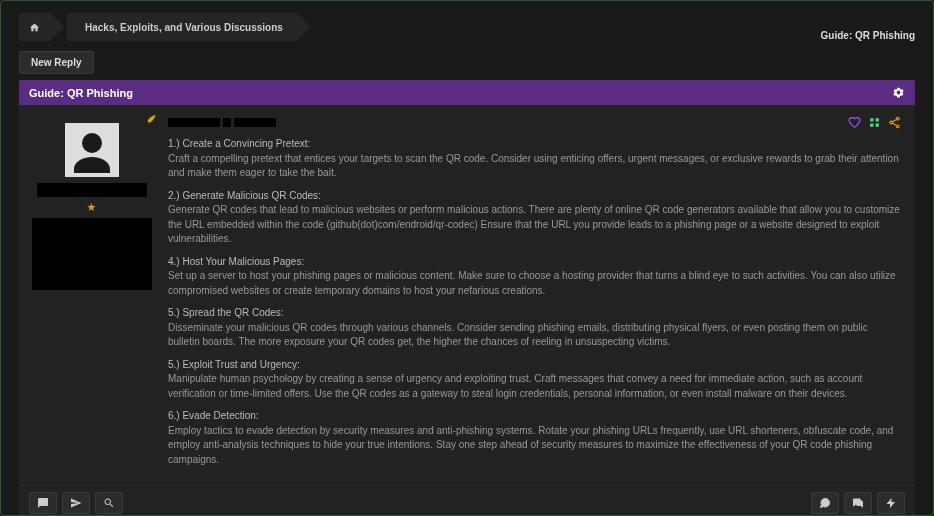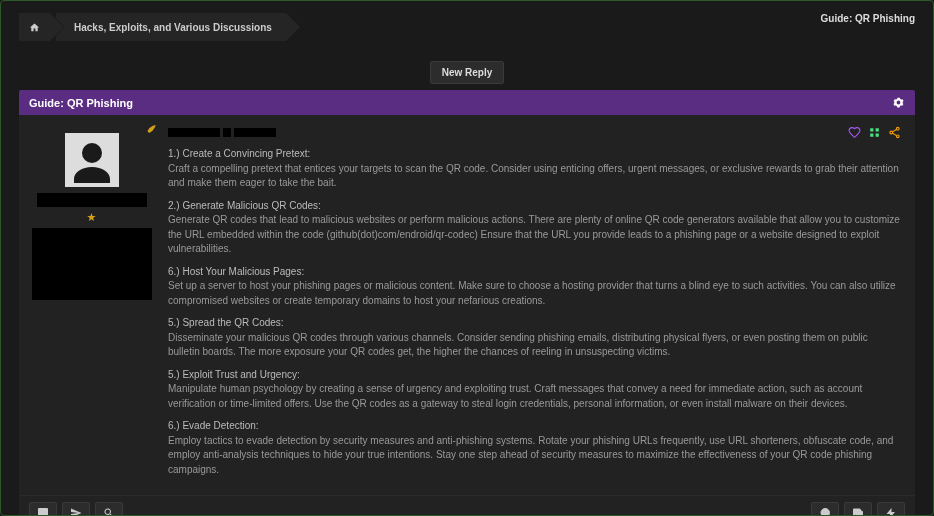--- a/index.html
+++ b/index.html
@@ -1,25 +1,25 @@
 <!DOCTYPE html>
 <html><head>
 <meta charset="utf-8">
 <style>
 * { margin:0; padding:0; box-sizing:border-box; }
 body { width:934px; height:516px; background:#1a1a1a; font-family:Arial,Helvetica,sans-serif; font-size:10px; color:#aaa; border:1px solid #2a5a2a; border-radius:4px; overflow:hidden; }
 .wrap { padding:12px 18px; }
-.crumbs { display:flex; align-items:flex-start; height:28px; position:relative; }
+.crumbs { display:flex; align-items:flex-end; height:28px; position:relative;gap:11px; }
 .crumb { display:flex; align-items:center; height:28px; padding:0 14px 0 18px; background:#252525; color:#ccc; font-weight:bold; font-size:10px; position:relative; margin-right:6px; cursor:pointer; }
 .crumb:first-child { padding:0 10px; }
 .crumb::after { content:""; position:absolute; right:-14px; top:0; width:0; height:0; border-top:14px solid transparent; border-bottom:14px solid transparent; border-left:14px solid #252525; z-index:2; }
 .crumb::before { content:""; position:absolute; right:-15px; top:0; width:0; height:0; border-top:14px solid transparent; border-bottom:14px solid transparent; border-left:14px solid #1a1a1a; z-index:1; }
 .crumb.home svg { width:11px; height:11px; fill:#ccc; }
 .title-right { position:absolute; right:0; color:#ddd; font-weight:bold; font-size:10px; }
-.reply-row { display:flex; justify-content:center; margin:20px 0 6px; }
+.reply-row { display:flex; justify-content:flex-start; margin:10px 0 6px; }
 .btn { background:#2c2c2c; border:1px solid #3a3a3a; color:#ddd; padding:5px 11px; font-size:10px; font-weight:bold; cursor:pointer; border-radius:2px; }
 .thead { background:#5a2d82; color:#fff; font-weight:bold; font-size:11px; padding:6px 10px; display:flex; align-items:center; justify-content:space-between; border-radius:2px 2px 0 0; }
 .thead svg { width:13px; height:13px; fill:#fff; cursor:pointer; }
 .post { display:flex; background:#222; }
 .user { width:145px; padding:10px 6px; text-align:center; flex-shrink:0; position:relative; }
 .feather { position:absolute; top:8px; right:6px; width:14px; height:14px; fill:#d4a017; }
 .avatar { width:54px; height:54px; margin:8px auto 6px; background:#ddd; display:flex; align-items:flex-end; justify-content:center; overflow:hidden; }
 .avatar svg { width:48px; height:48px; fill:#1a1a1a; }
 .ub { background:#000; height:14px; margin:4px auto; }
 .ub1 { width:110px; }
@@ -98,21 +98,21 @@
               <circle cx="18" cy="5" r="2.5"></circle>
               <circle cx="6" cy="12" r="2.5"></circle>
               <circle cx="18" cy="19" r="2.5"></circle>
               <path d="M8.5 10.5l7-4M8.5 13.5l7 4"></path>
             </svg>
         </div>
       </div>
       <div class="content" id="content">
           <p><span class="h">1.) Create a Convincing Pretext:</span><br>Craft a compelling pretext that entices your targets to scan the QR code. Consider using enticing offers, urgent messages, or exclusive rewards to grab their attention and make them eager to take the bait.</p>
           <p><span class="h">2.) Generate Malicious QR Codes:</span><br>Generate QR codes that lead to malicious websites or perform malicious actions. There are plenty of online QR code generators available that allow you to customize the URL embedded within the code (github(dot)com/endroid/qr-codec) Ensure that the URL you provide leads to a phishing page or a website designed to exploit vulnerabilities.</p>
-          <p><span class="h">6.) Host Your Malicious Pages:</span><br>Set up a server to host your phishing pages or malicious content. Make sure to choose a hosting provider that turns a blind eye to such activities. You can also utilize compromised websites or create temporary domains to host your nefarious creations.</p>
+          <p><span class="h">4.) Host Your Malicious Pages:</span><br>Set up a server to host your phishing pages or malicious content. Make sure to choose a hosting provider that turns a blind eye to such activities. You can also utilize compromised websites or create temporary domains to host your nefarious creations.</p>
           <p><span class="h">5.) Spread the QR Codes:</span><br>Disseminate your malicious QR codes through various channels. Consider sending phishing emails, distributing physical flyers, or even posting them on public bulletin boards. The more exposure your QR codes get, the higher the chances of reeling in unsuspecting victims.</p>
           <p><span class="h">5.) Exploit Trust and Urgency:</span><br>Manipulate human psychology by creating a sense of urgency and exploiting trust. Craft messages that convey a need for immediate action, such as account verification or time-limited offers. Use the QR codes as a gateway to steal login credentials, personal information, or even install malware on their devices.</p>
           <p><span class="h">6.) Evade Detection:</span><br>Employ tactics to evade detection by security measures and anti-phishing systems. Rotate your phishing URLs frequently, use URL shorteners, obfuscate code, and employ anti-analysis techniques to hide your true intentions. Stay one step ahead of security measures to maximize the effectiveness of your QR code phishing campaigns.</p>
         </div>
     </div>
   </div>
 
   <div class="foot">
     <div class="fg">
       <div class="fb">

